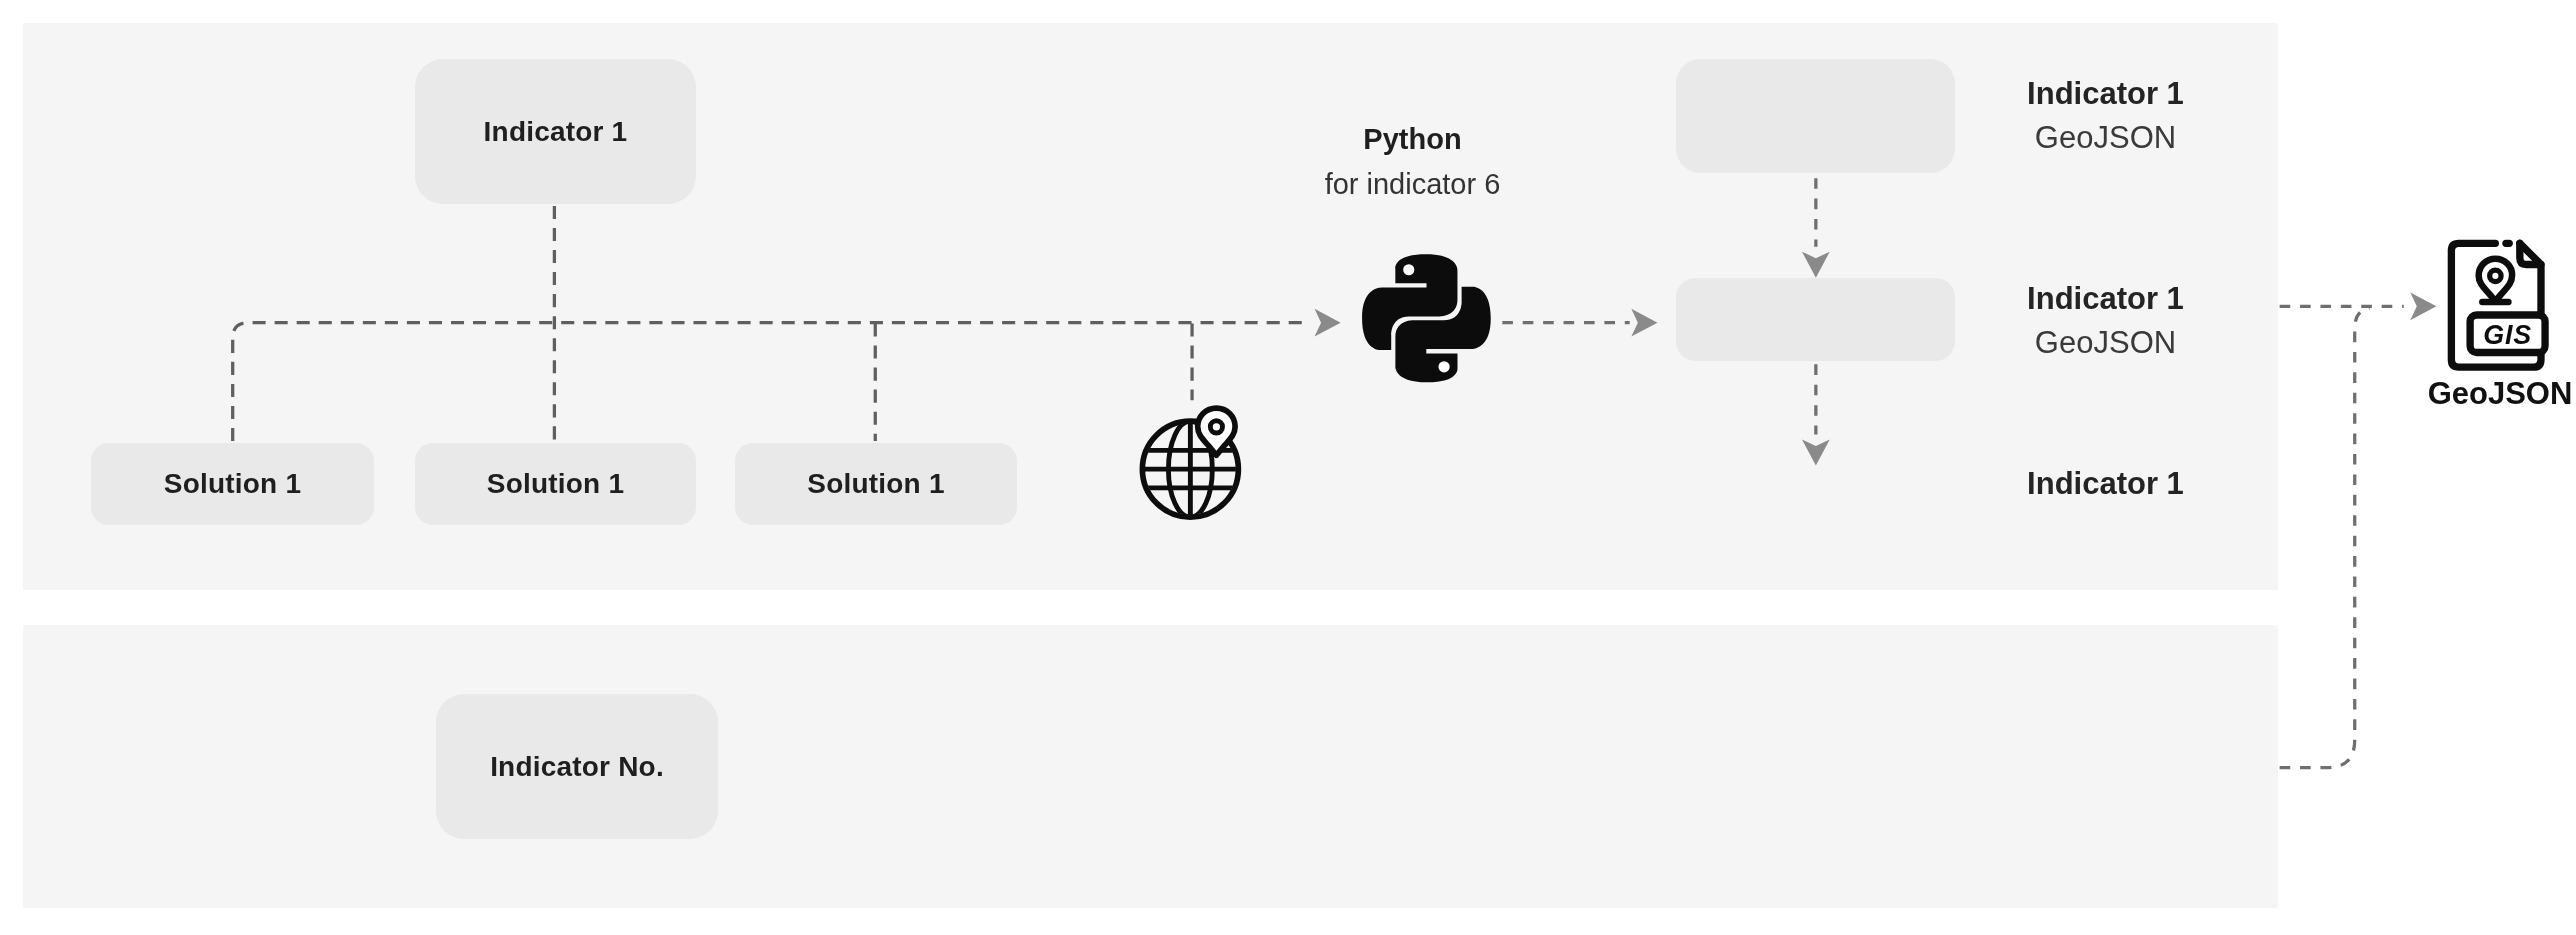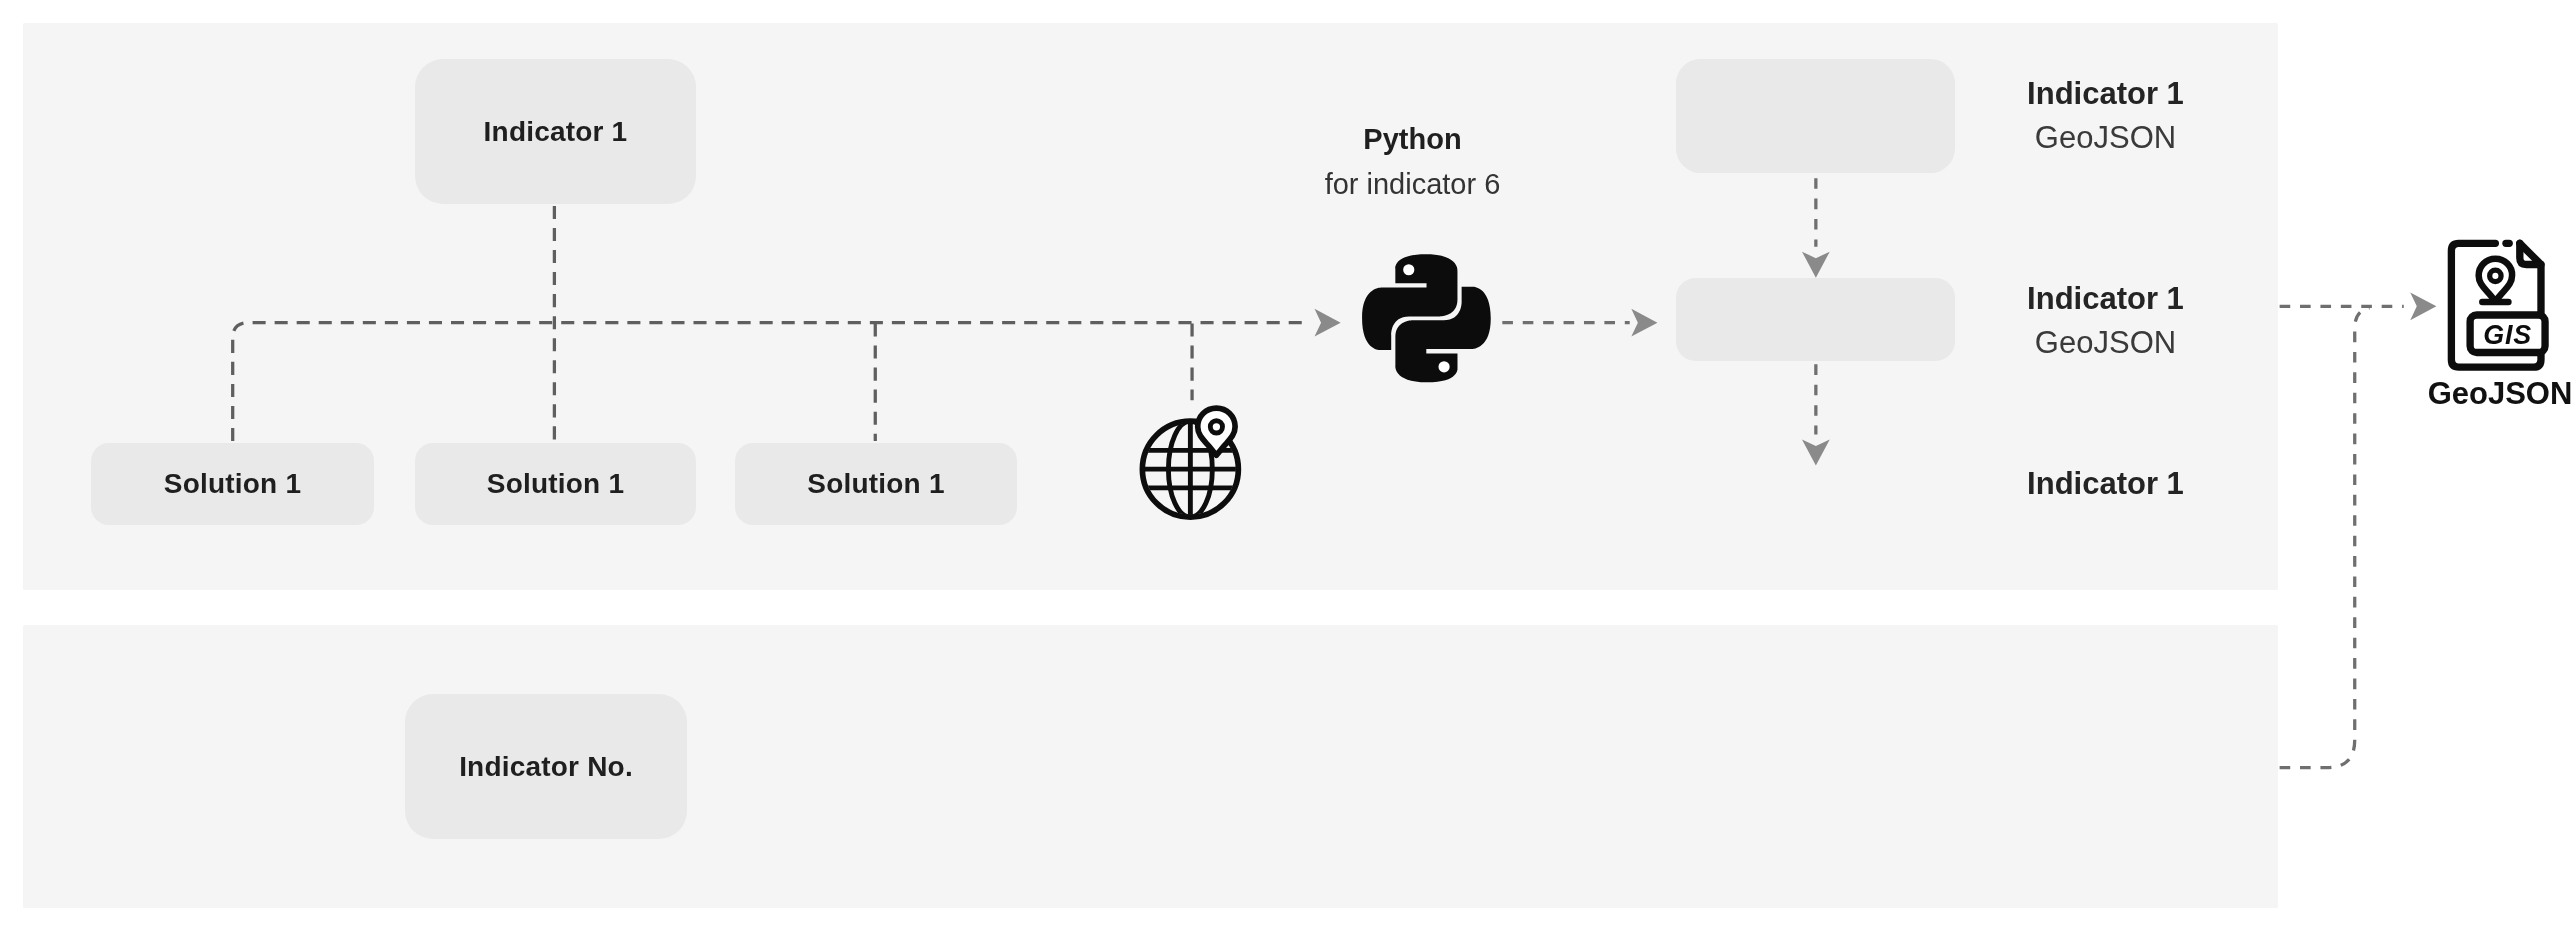--- a/index.html
+++ b/index.html
@@ -65,21 +65,21 @@
   <div class="node small" style="left:91px;top:443px;width:283px;height:82px;">
     <span>Solution 1</span>
   </div>
   <div class="node small" style="left:415px;top:443px;width:281px;height:82px;">
     <span>Solution 1</span>
   </div>
   <div class="node small" style="left:735px;top:443px;width:282px;height:82px;">
     <span>Solution 1</span>
   </div>
 
-  <div class="node big" style="left:405px;top:694px;width:282px;height:145px;">
+  <div class="node big" style="left:436px;top:694px;width:282px;height:145px;">
     <span>Indicator No.</span>
   </div>
 
   <div class="node empty" style="left:1676px;top:59px;width:279px;height:114px;border-radius:24.5px;"></div>
   <div class="node empty" style="left:1676px;top:278px;width:279px;height:83px;border-radius:19.6px;"></div>
 
   <div class="caption" style="left:1241px;top:117px;width:343px;">
     <div class="t">Python</div>
     <div>for indicator 6</div>
   </div>

